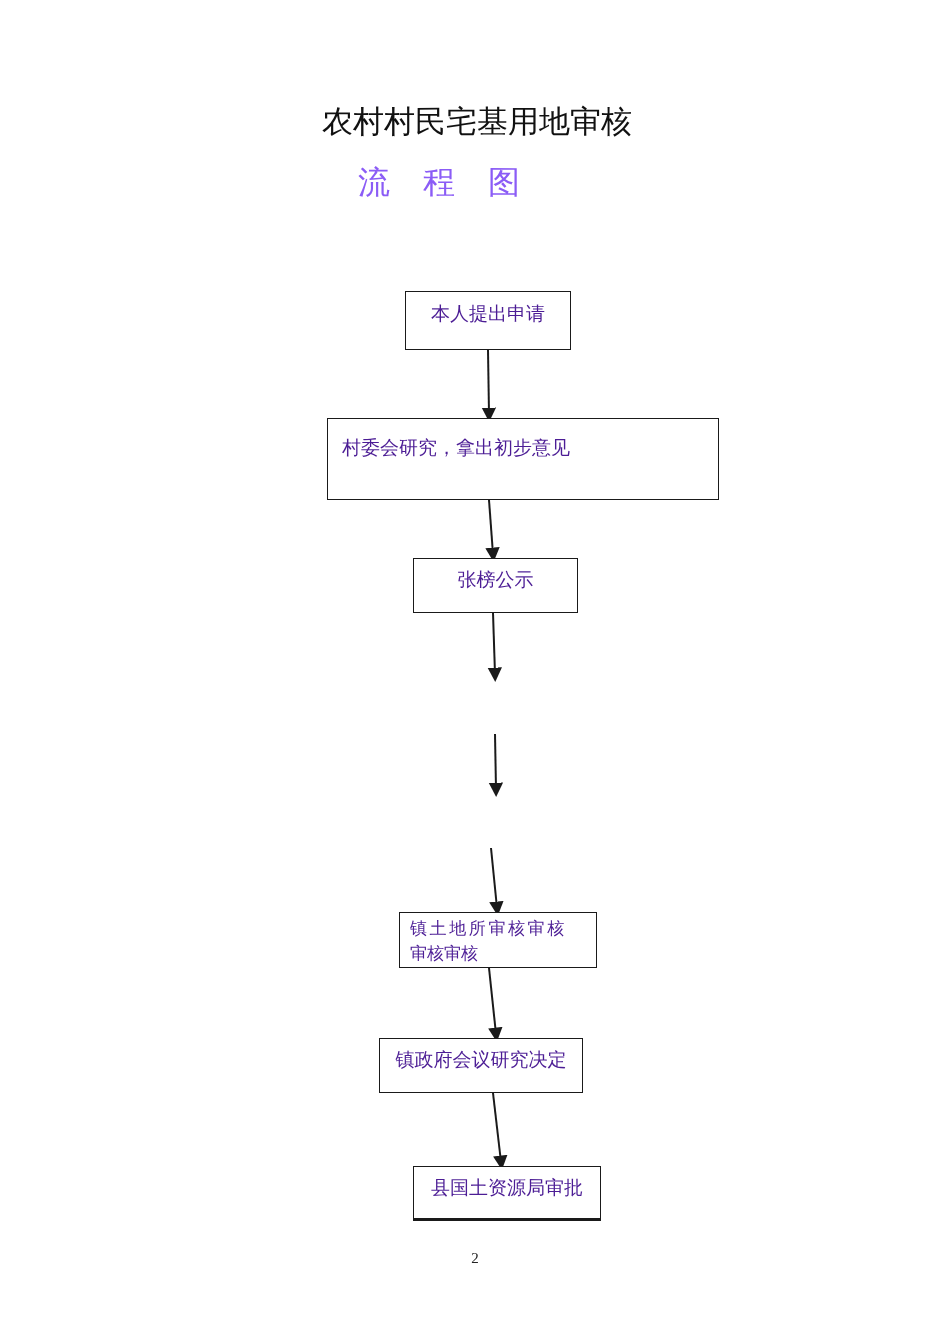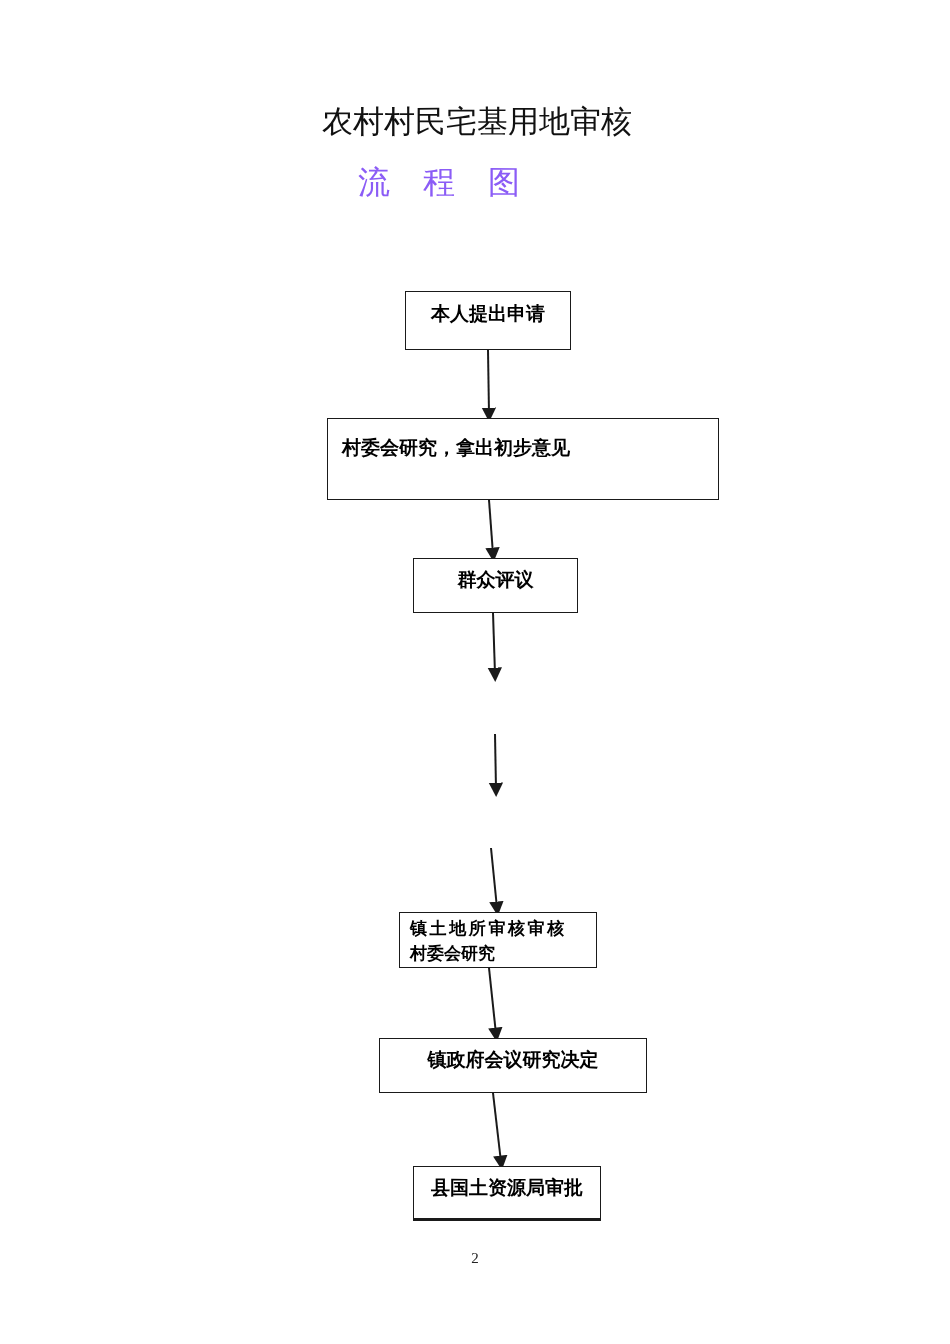--- a/index.html
+++ b/index.html
@@ -45,22 +45,21 @@
   }
 
   
   .node {
     position: absolute;
     box-sizing: border-box;
     border: 1.4px solid #1a1a1a;
     background: #ffffff;
     font-size: 19px;
     line-height: 28px;
-    color: #000000;
-    font-weight: bold;
+    color: #4c1d95;
   }
   .node .node-text {
     position: absolute;
     left: 0;
     right: 0;
   }
 
   
   .node-apply {
     left: 405px;
@@ -144,21 +143,21 @@
     letter-spacing: 2.6px;
   }
   .node-land-office .line-b {
     display: block;
   }
 
   
   .node-town-gov {
     left: 379px;
     top: 1038px;
-    width: 268px;
+    width: 204px;
     height: 55px;
   }
   .node-town-gov .node-text {
     top: 6px;
     text-align: center;
   }
 
   
   .node-county-approve {
     left: 413px;
@@ -227,29 +226,29 @@
 
   <div class="node node-apply">
     <div class="node-text">本人提出申请</div>
   </div>
 
   <div class="node node-committee-study">
     <div class="node-text">村委会研究，拿出初步意见</div>
   </div>
 
   <div class="node node-public-review">
-    <div class="node-text">群众评议</div>
+    <div class="node-text">张榜公示</div>
   </div>
 
 
 
   <div class="node node-land-office">
     <div class="node-text">
       <span class="line-a">镇土地所审核审核</span>
-      <span class="line-b">村委会研究</span>
+      <span class="line-b">审核审核</span>
     </div>
   </div>
 
   <div class="node node-town-gov">
     <div class="node-text">镇政府会议研究决定</div>
   </div>
 
   <div class="node node-county-approve">
     <div class="node-text">县国土资源局审批</div>
   </div>

